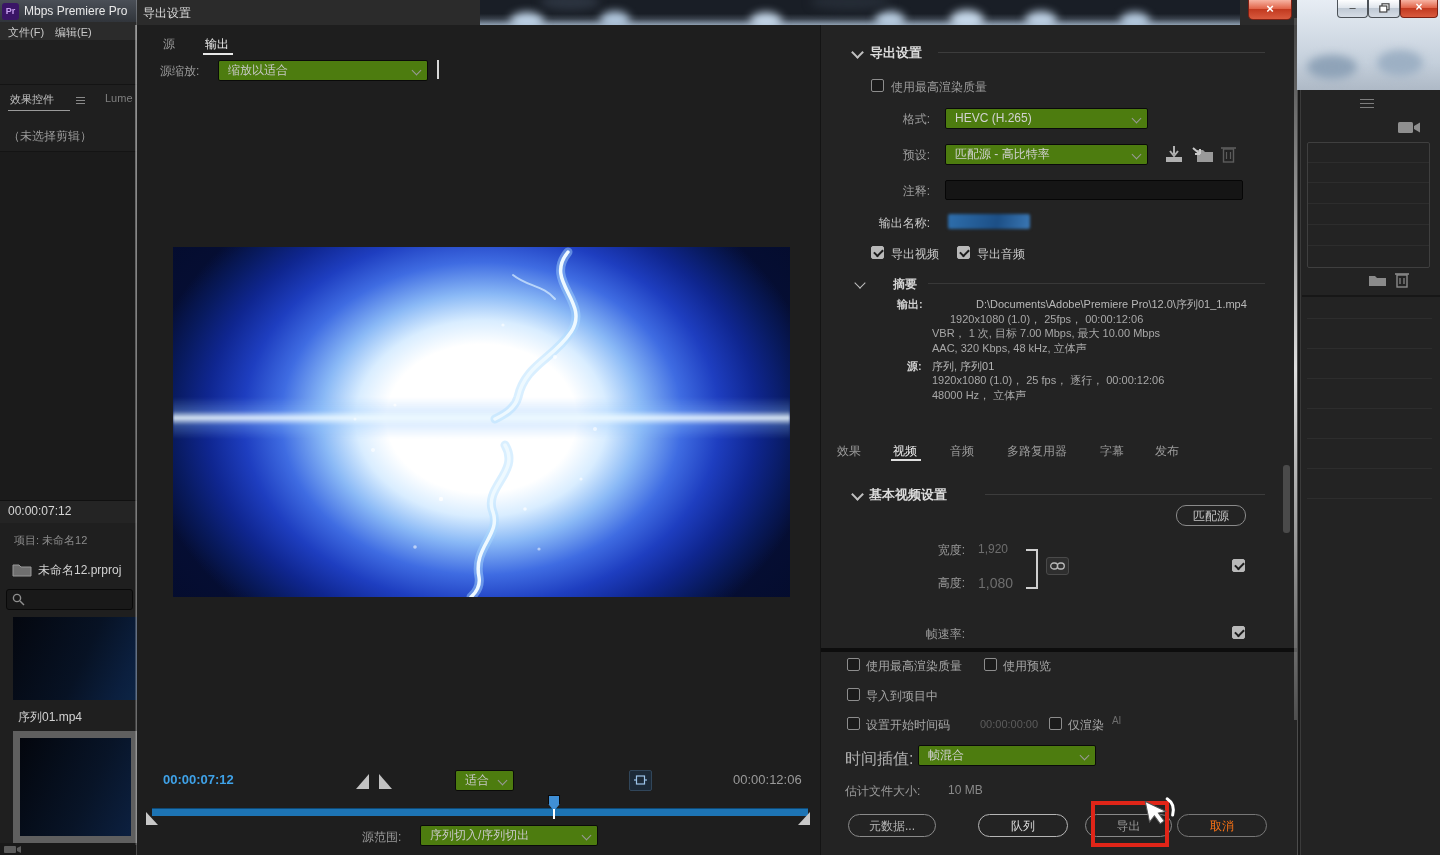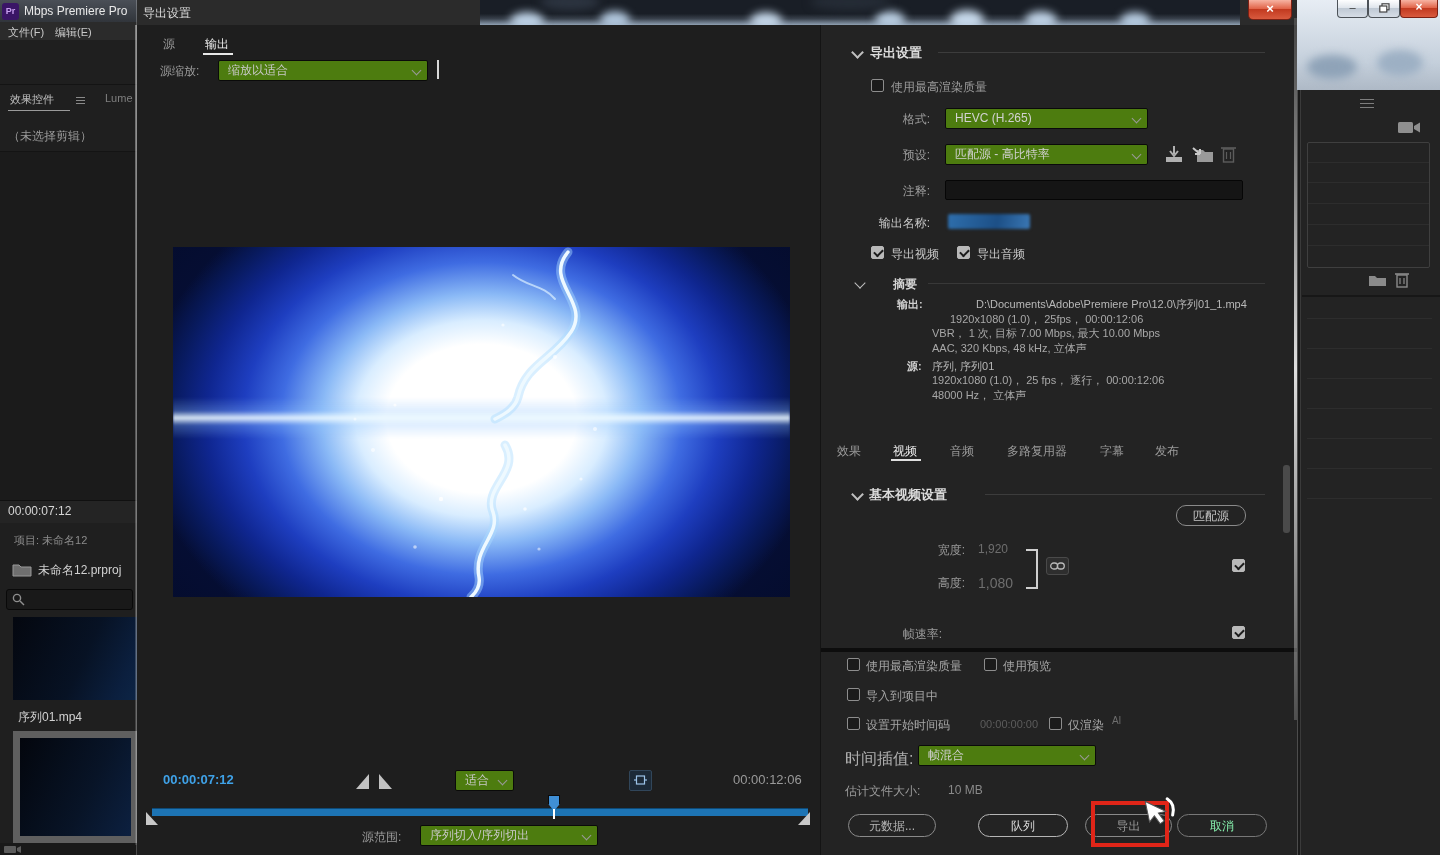--- a/index.html
+++ b/index.html
@@ -265,21 +265,21 @@
   <div class="abs" style="left:978px;top:575px;font-size:14px;color:#6e6e6e;">1,080</div>
   <div class="abs" style="left:1026px;top:549px;width:12px;height:40px;border-top:2px solid #cfcfcf;border-right:2px solid #cfcfcf;border-bottom:2px solid #cfcfcf;box-sizing:border-box;"></div>
   <div class="abs" style="left:1046px;top:557px;width:23px;height:18px;background:#2e2e2e;border:1px solid #4a4a4a;border-radius:3px;box-sizing:border-box;">
     <svg width="15" height="8" viewBox="0 0 15 8" style="position:absolute;left:3px;top:4px;">
       <rect x="0.7" y="1" width="7" height="6" rx="3" fill="none" stroke="#b9b9b9" stroke-width="1.3"></rect>
       <rect x="7.3" y="1" width="7" height="6" rx="3" fill="none" stroke="#b9b9b9" stroke-width="1.3"></rect>
     </svg>
   </div>
   <span class="cb on" style="left:1232px;top:559px;"></span>
 
-  <div class="lbl" style="left:880px;top:626px;width:85px;text-align:center;">帧速率:</div>
+  <div class="lbl" style="left:880px;top:626px;width:85px;text-align:right;">帧速率:</div>
   <span class="cb on" style="left:1232px;top:626px;"></span>
 
   <div class="abs" style="left:821px;top:648px;width:476px;height:4px;background:#0d0d0d;"></div>
 
   <span class="cb" style="left:847px;top:658px;"></span>
   <div class="lbl" style="left:866px;top:658px;color:#a6a6a6;">使用最高渲染质量</div>
   <span class="cb" style="left:984px;top:658px;"></span>
   <div class="lbl" style="left:1003px;top:658px;color:#a6a6a6;text-align:center;">使用预览</div>
 
   <span class="cb" style="left:847px;top:688px;"></span>
@@ -296,21 +296,21 @@
   <div class="dd" style="left:918px;top:745px;width:178px;color:#d0d0d0;">
     <span>帧混合</span><span class="chev"></span>
   </div>
 
   <div class="lbl" style="left:845px;top:783px;">估计文件大小:</div>
   <div class="abs" style="left:948px;top:783px;font-size:12px;color:#8a8a8a;">10 MB</div>
 
   <button class="pill" style="left:848px;top:814px;width:88px;color:#b5b5b5;">元数据...</button>
   <button class="pill" style="left:978px;top:814px;width:90px;border-color:#b5b5b5;color:#dcdcdc;">队列</button>
   <button class="pill" style="left:1085px;top:814px;width:87px;color:#9a9a9a;">导出</button>
-  <button class="pill" style="left:1177px;top:814px;width:90px;border-color:#777;color:#86efac;">取消</button>
+  <button class="pill" style="left:1177px;top:814px;width:90px;border-color:#777;color:#f97316;">取消</button>
 
   <div class="abs" style="left:1091px;top:801px;width:78px;height:46px;border:4px solid #e02518;box-sizing:border-box;"></div>
 
   <svg class="icon-svg" style="left:1146px;top:797px;transform:rotate(-12deg);" width="34" height="32" viewBox="0 0 34 32">
     <path d="M2 1 L2 22 L8 17 L12 26 L16.5 24 L12.5 15 L20 15 Z" fill="#ffffff" stroke="#555" stroke-width="1"></path>
     <path d="M24 3 Q31 10 26 20" fill="none" stroke="#ffffff" stroke-width="3" stroke-linecap="round"></path>
   </svg>
 
   <div class="abs" style="left:1297px;top:0;width:143px;height:90px;background:linear-gradient(#e7edf4,#c4cfdb 70%,#aeb9c6);">
     <div class="blurblob" style="left:10px;top:55px;width:50px;height:24px;background:#8fa3b8;"></div>

